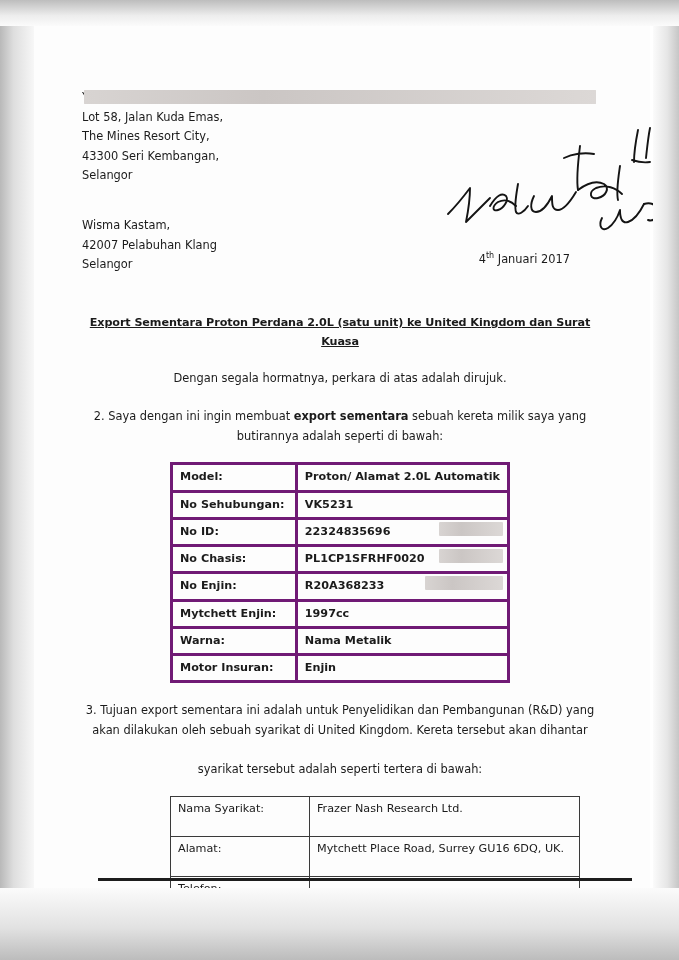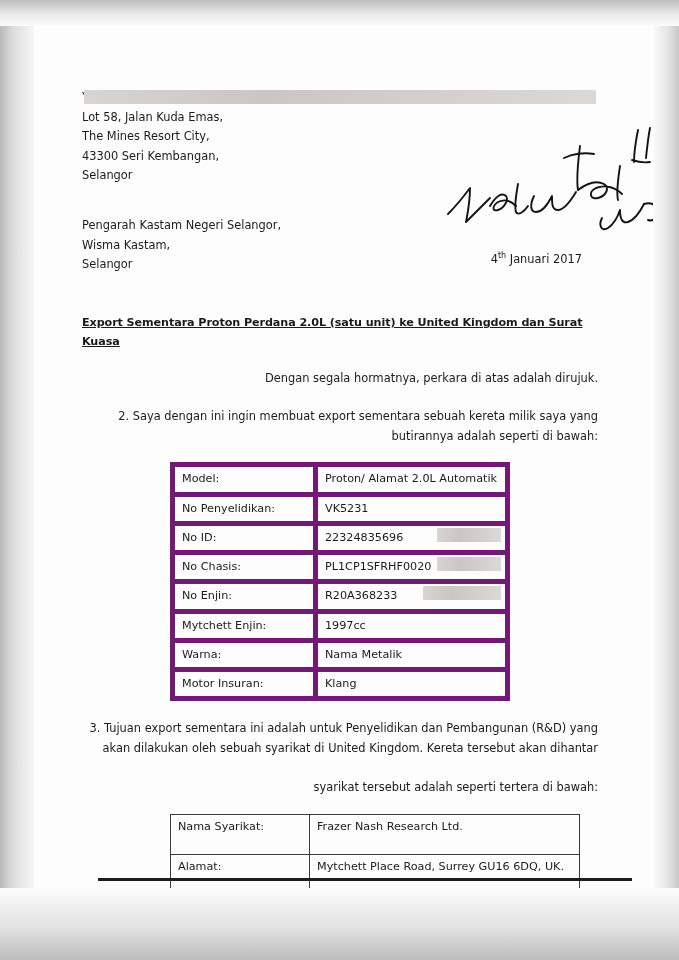--- a/index.html
+++ b/index.html
@@ -79,58 +79,60 @@
   }
 
   .block-gap-1 { height: 30px; }
 
   .date-row {
     position: relative;
     height: 18px;
   }
   .date {
     position: absolute;
-    right: 16px;
+    right: 28px;
     top: -26px;
     white-space: nowrap;
   }
   .date sup {
     font-size: 8px;
     vertical-align: super;
   }
 
   .salutation { margin-top: 6px; }
 
   .subject {
     margin-top: 20px;
     font-weight: bold;
     text-decoration: underline;
     font-size: 11.2px;
     letter-spacing: -0.1px;
+    text-align: center;
   }
 
   .para {
     margin-top: 18px;
-    text-align: right;
-  }
-  .para .bold { font-weight: normal; }
+    text-align: center;
+  }
+  .para .bold { font-weight: bold; }
 
   table.info {
     border-collapse: collapse;
     margin-top: 16px;
     margin-left: 88px;
     width: 340px;
     font-size: 11.2px;
   }
   table.info td {
-    border: 5px solid #701a75;
+    border: 3px solid #701a75;
     padding: 2px 7px 3px 7px;
     height: 17px;
     vertical-align: middle;
     white-space: nowrap;
+    font-weight: bold;
   }
   table.info td.k { width: 124px; }
   table.info td.v { position: relative; }
 
   table.company {
     border-collapse: collapse;
     margin-top: 16px;
     margin-left: 88px;
     width: 410px;
     font-size: 11.2px;
@@ -193,22 +195,22 @@
         <span class="addr-line">Y.A.Bhg Tun Dr Mahathir bin Mohamad,</span>
         <span class="addr-line">Lot 58, Jalan Kuda Emas,</span>
         <span class="addr-line">The Mines Resort City,</span>
         <span class="addr-line">43300 Seri Kembangan,</span>
         <span class="addr-line">Selangor</span>
       </div>
 
       <div class="block-gap-1"></div>
 
       <div class="addr-block">
-        <span class="addr-line">Pengarah Kastam Negeri Selangor,</span>
         <span class="addr-line">Wisma Kastam,</span>
+        <span class="addr-line">42007 Pelabuhan Klang</span>
         <span class="addr-line">Selangor</span>
       </div>
 
       <div class="date-row">
         <div class="date"><span>4</span><sup>th</sup><span> Januari 2017</span></div>
       </div>
 
 
       <div class="subject">Export Sementara Proton Perdana 2.0L (satu unit) ke United Kingdom dan  Surat Kuasa</div>
 
@@ -219,21 +221,21 @@
         <span>butirannya adalah seperti di bawah:</span>
       </div>
 
       <table class="info">
         <tbody>
             <tr>
           <td class="k">Model:</td>
           <td class="v"><span>Proton/ Alamat 2.0L Automatik</span></td>
         </tr>
         <tr>
-          <td class="k">No Penyelidikan:</td>
+          <td class="k">No Sehubungan:</td>
           <td class="v"><span>VK5231</span></td>
         </tr>
         <tr>
           <td class="k">No  ID:</td>
           <td class="v"><span>22324835696</span><span class="redact redact-r1"></span></td>
         </tr>
         <tr>
           <td class="k">No Chasis:</td>
           <td class="v"><span>PL1CP1SFRHF0020</span><span class="redact redact-r1"></span></td>
         </tr>
@@ -244,21 +246,21 @@
         <tr>
           <td class="k">Mytchett Enjin:</td>
           <td class="v"><span>1997cc</span></td>
         </tr>
         <tr>
           <td class="k">Warna:</td>
           <td class="v"><span>Nama Metalik</span></td>
         </tr>
         <tr>
           <td class="k">Motor Insuran:</td>
-          <td class="v"><span>Klang</span></td>
+          <td class="v"><span>Enjin</span></td>
         </tr>
       </tbody>
         </table>
 
       <div class="para">
         <span>3. Tujuan export sementara ini adalah untuk Penyelidikan dan Pembangunan (R&amp;D) yang</span><br>
         <span>akan dilakukan oleh sebuah syarikat di United Kingdom.  Kereta tersebut akan dihantar</span><br>
         <br>
         <span>syarikat tersebut adalah seperti tertera di bawah:</span>
       </div>

